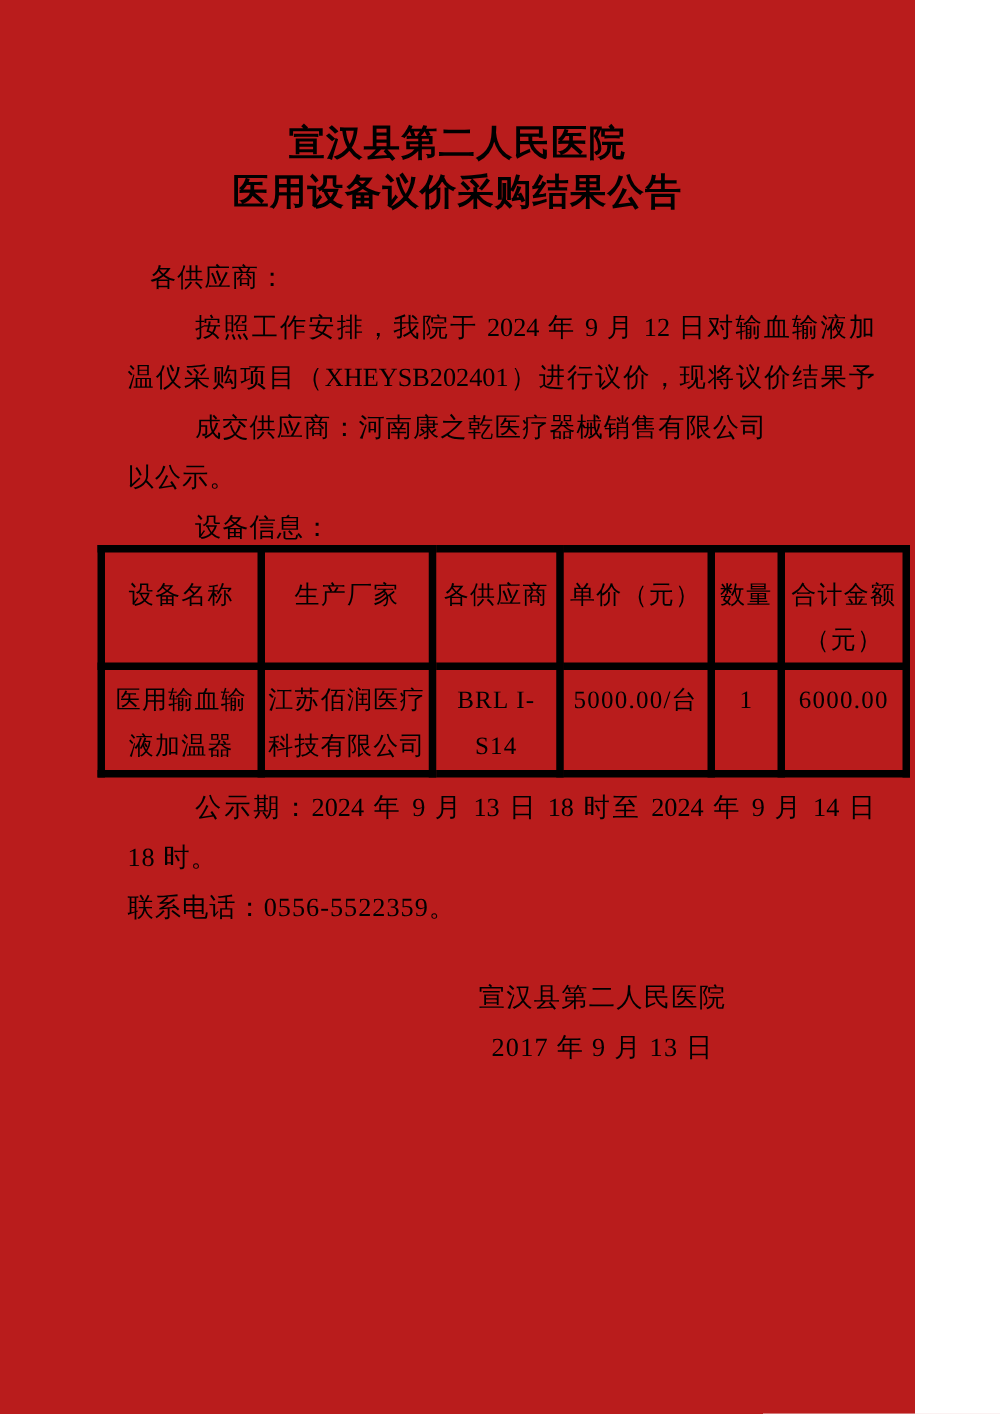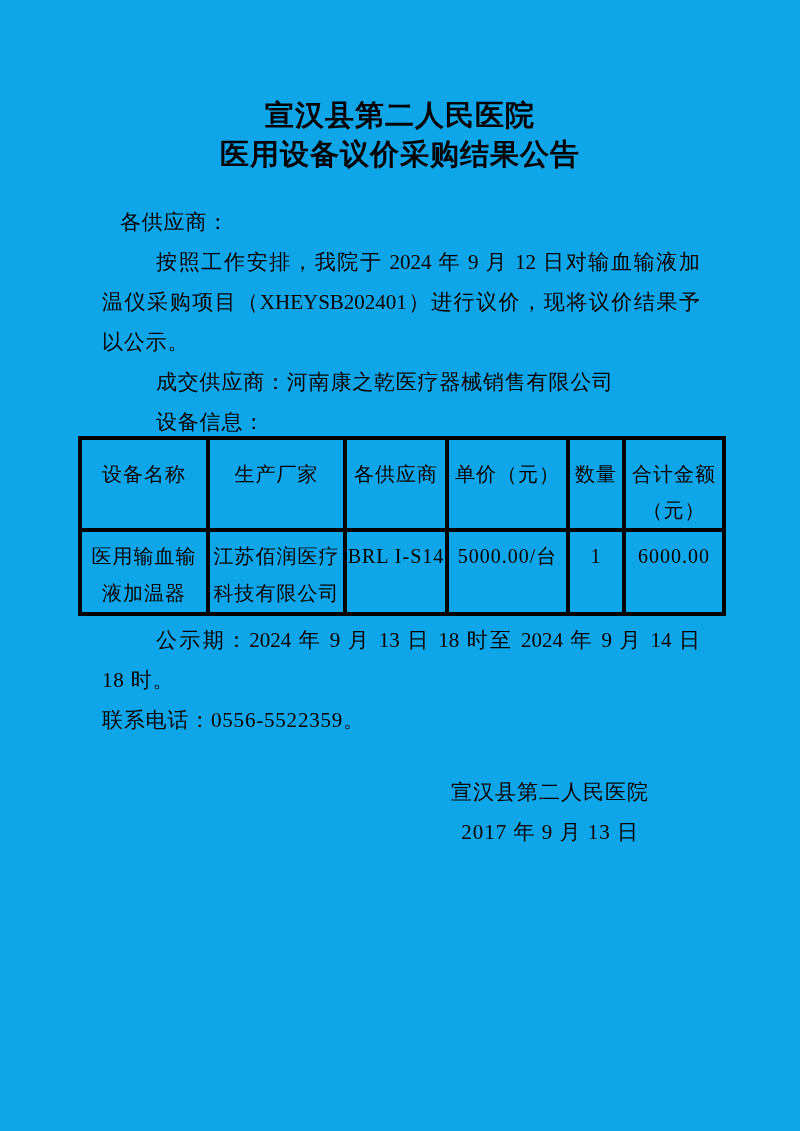--- a/index.html
+++ b/index.html
@@ -3,23 +3,23 @@
 <meta charset="utf-8">
 <style>
   * { margin: 0; padding: 0; box-sizing: border-box; }
   html, body {
     background: #ffffff;
     font-family: "Liberation Serif", "DejaVu Serif", serif;
     color: #000000;
   }
   .page {
     position: relative;
-    width: 800px;
+    width: 732px;
     height: 1131px;
-    background: #0ea5e9;
+    background: #b91c1c;
     overflow: hidden;
   }
   
   .title-block {
     padding-top: 96px;
     text-align: center;
   }
   .title-line {
     font-size: 29px;
     font-weight: bold;
@@ -54,21 +54,21 @@
     margin-top: -6px;
     width: 644px;
   }
   table.equip-table col.c1 { width: 128px; }
   table.equip-table col.c2 { width: 137px; }
   table.equip-table col.c3 { width: 102px; }
   table.equip-table col.c4 { width: 121px; }
   table.equip-table col.c5 { width: 56px; }
   table.equip-table col.c6 { width: 100px; }
   table.equip-table th, table.equip-table td {
-    border: 4px solid #000000;
+    border: 6px solid #000000;
     text-align: center;
     vertical-align: top;
     font-weight: normal;
     font-size: 20px;
     letter-spacing: 1px;
     white-space: pre-line;
   }
   tr.head-row { height: 84px; }
   tr.head-row th { padding-top: 16px; line-height: 36px; }
   tr.data-row { height: 74px; padding-left: 16px; }
@@ -92,22 +92,22 @@
 
   <div class="title-block">
     <div class="title-line">宣汉县第二人民医院</div>
     <div class="title-line">医用设备议价采购结果公告</div>
   </div>
 
   <div class="body-block">
     <div class="line salute">各供应商：</div>
     <div class="line indent full">按照工作安排，我院于 2024 年 9 月 12 日对输血输液加</div>
     <div class="line full">温仪采购项目（XHEYSB202401）进行议价，现将议价结果予</div>
+    <div class="line indent">成交供应商：河南康之乾医疗器械销售有限公司</div>
     <div class="line">以公示。</div>
-    <div class="line indent">成交供应商：河南康之乾医疗器械销售有限公司</div>
     <div class="line indent">设备信息：</div>
   </div>
 
   <table class="equip-table">
     <colgroup>
       <col class="c1">
         <col class="c2">
         <col class="c3">
         <col class="c4">
         <col class="c5">

